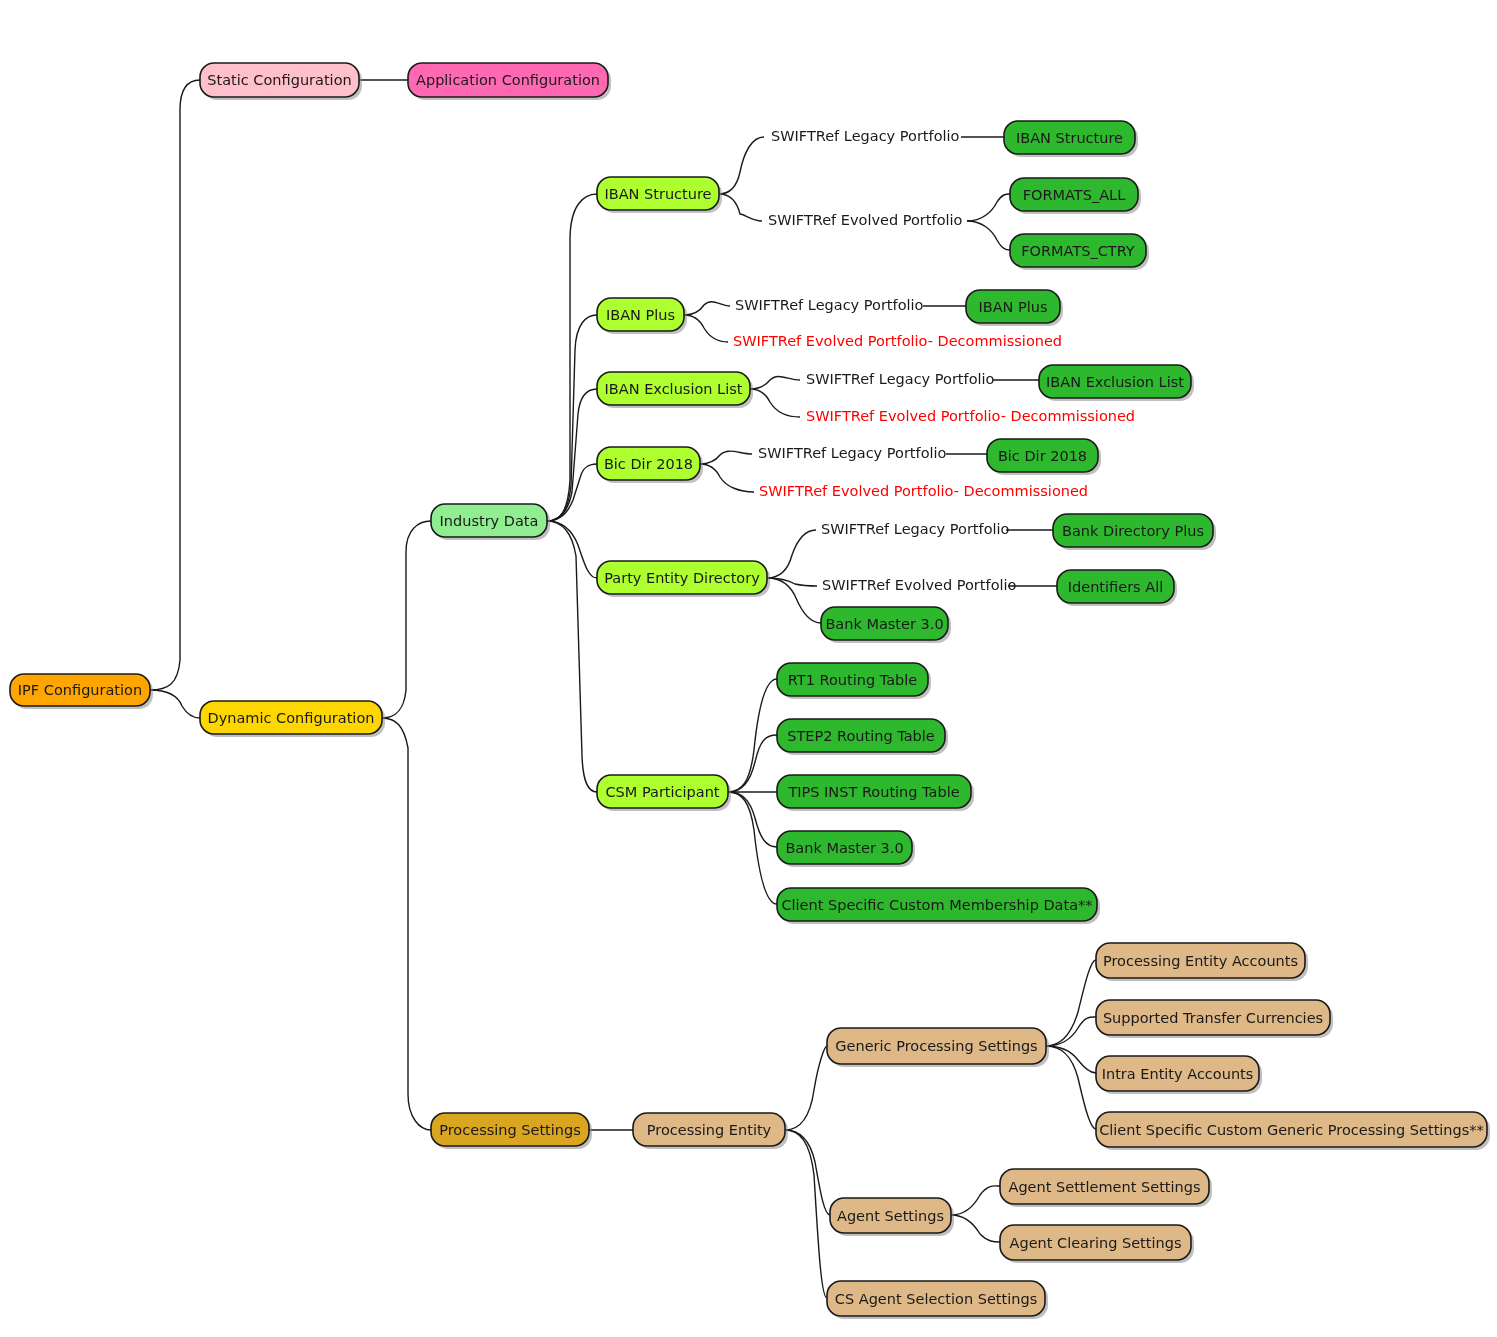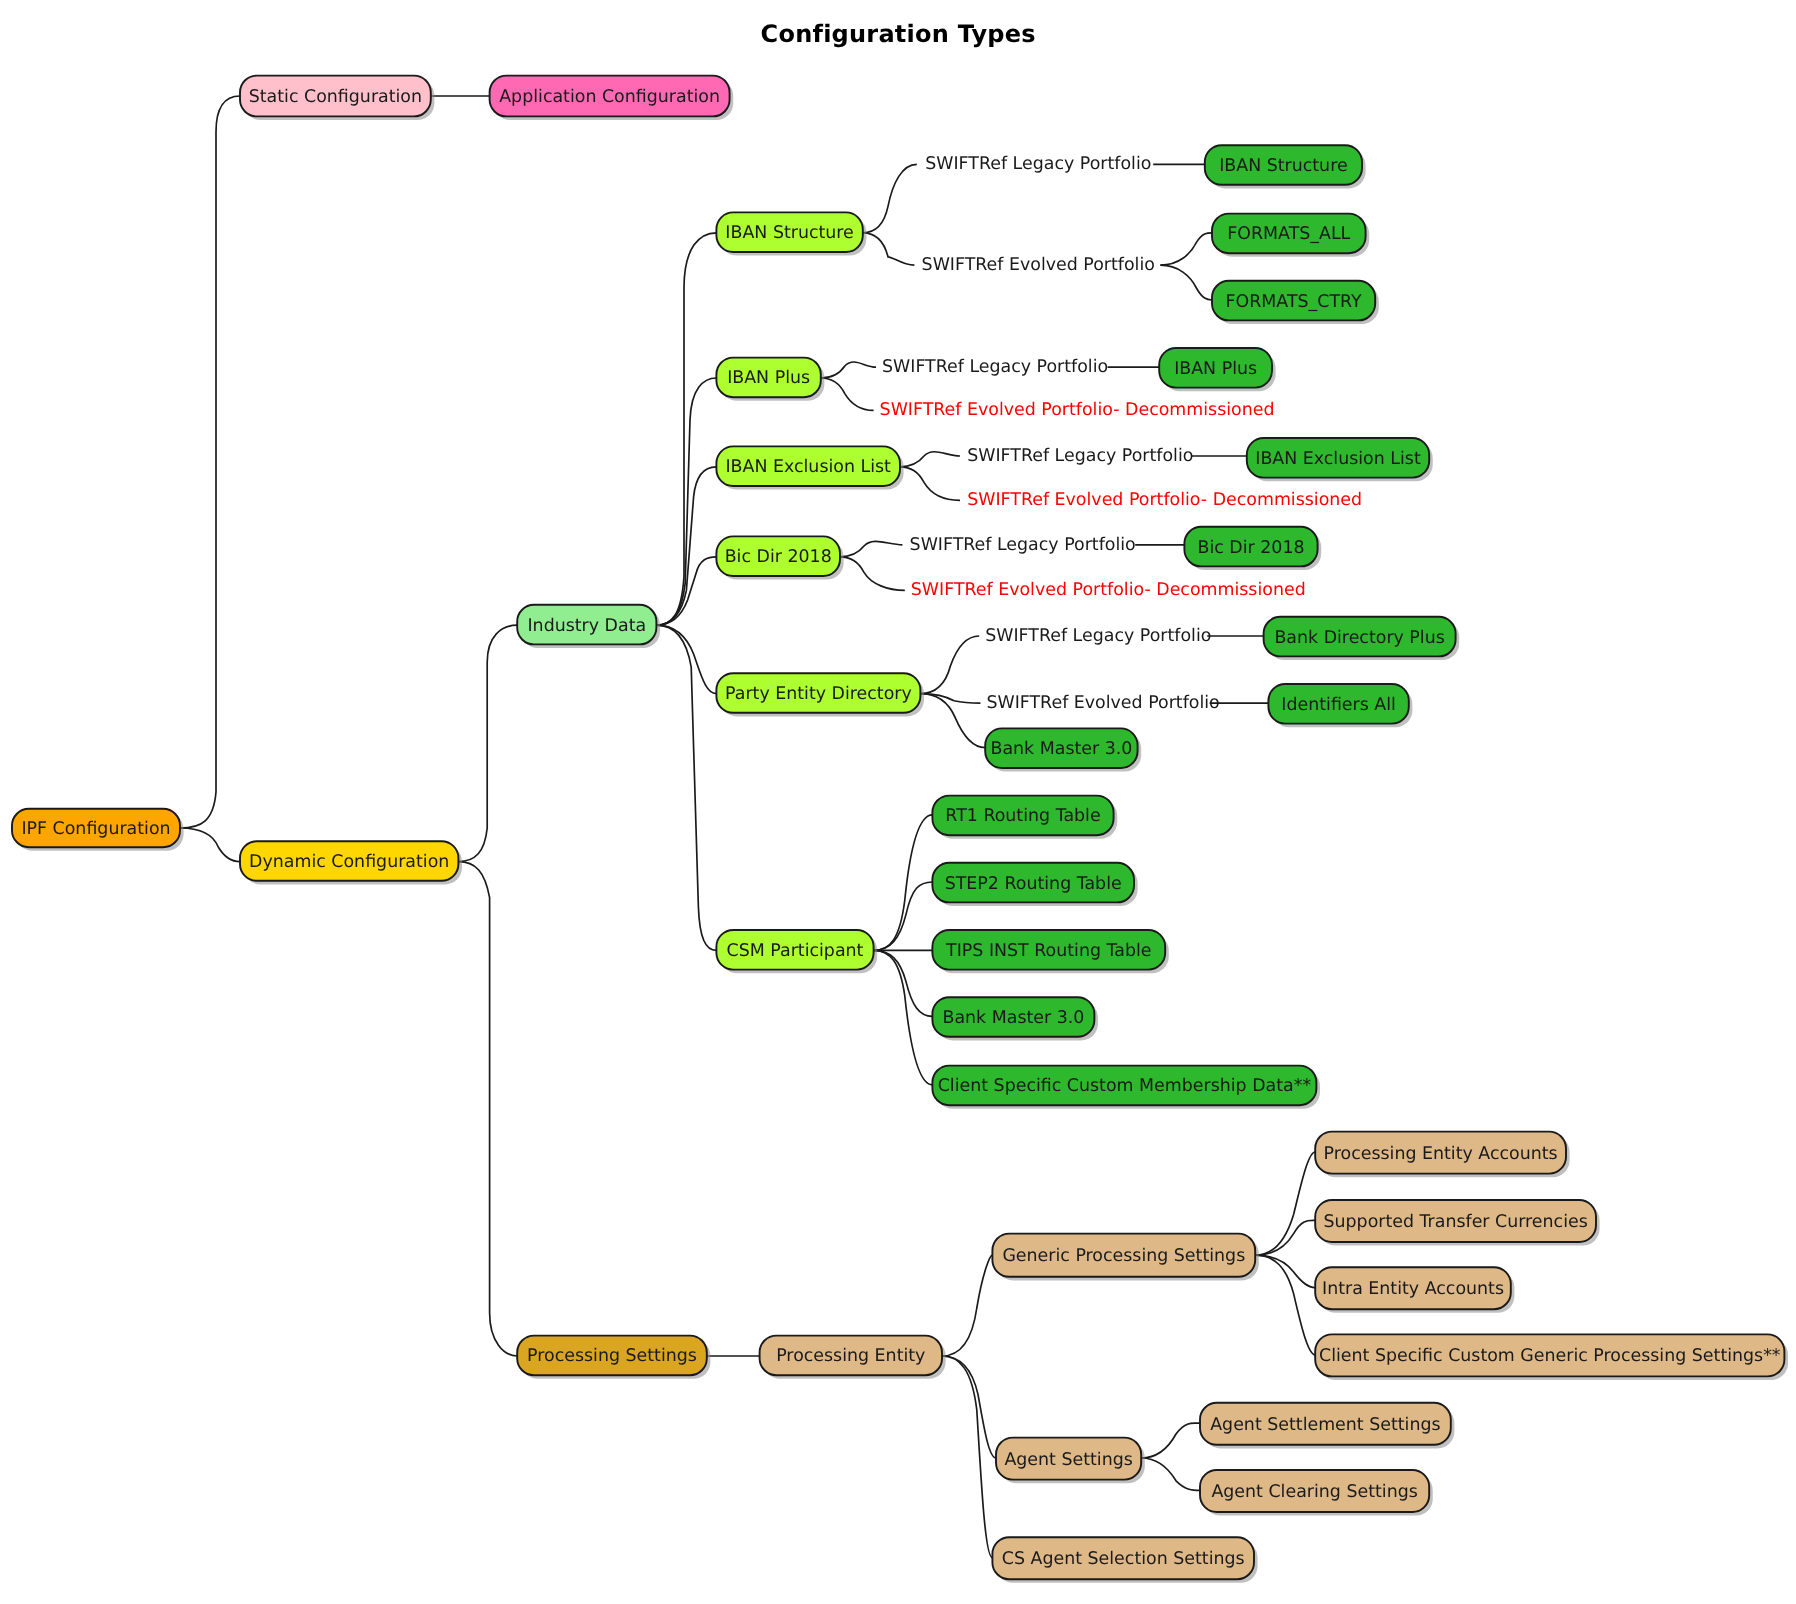--- a/index.html
+++ b/index.html
@@ -65,21 +65,20 @@
   }
   .edge-label.decommissioned {
     fill: #ff0000;
   }
 </style>
 </head>
 <body>
 
 <div id="mindmap-root">
 
-  <div id="diagram-title">Configuration Types</div>
 
   <svg id="mindmap-svg" viewBox="0 0 1497 1337">
     <g id="edges-layer">
         <path class="edge" d="M150,690 C168,690 178,684 180,660 L180,110 C180,86 190,80 200,80" stroke="#1a1a1a"></path>
         <path class="edge" d="M150,690 C168,690 178,696 182,706 C188,716 194,718 200,718" stroke="#1a1a1a"></path>
         <path class="edge" d="M359,80 L408,80" stroke="#1a1a1a"></path>
         <path class="edge" d="M382,718 C396,718 404,710 406,690 L406,552 C406,530 418,521 431,521" stroke="#1a1a1a"></path>
         <path class="edge" d="M382,718 C396,718 404,726 408,748 L408,1094 C408,1118 420,1130 431,1130" stroke="#1a1a1a"></path>
         <path class="edge" d="M547,521 C560,521 568,512 570,480 L570,240 C570,206 583,194 597,194" stroke="#1a1a1a"></path>
         <path class="edge" d="M547,521 C560,521 568,512 571,486 L575,350 C576,324 586,315 597,315" stroke="#1a1a1a"></path>

